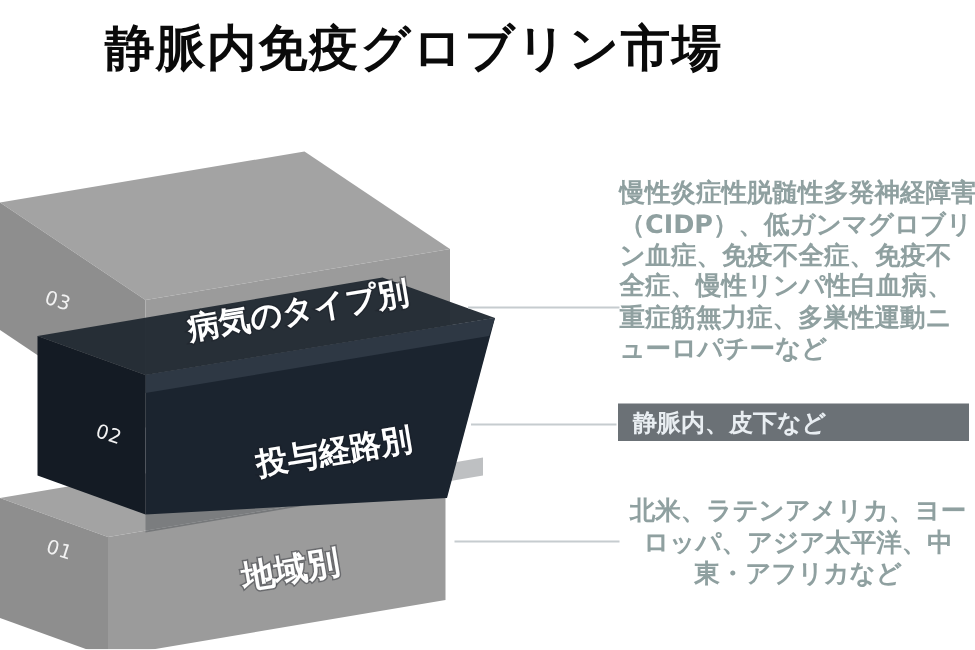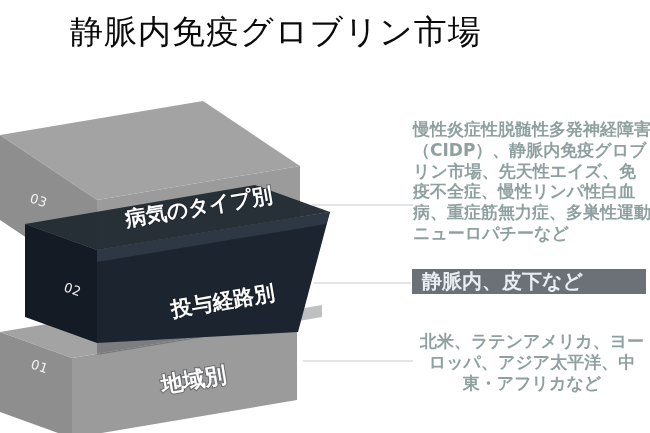--- a/index.html
+++ b/index.html
@@ -1,37 +1,37 @@
 <!DOCTYPE html>
 <html><head>
 <meta charset="utf-8">
 <style>
   html,body{margin:0;padding:0;background:#ffffff;}
   .canvas{
     position:relative;width:650px;height:433px;background:#ffffff;overflow:hidden;
     font-family:"DejaVu Sans","Liberation Sans",sans-serif;
   }
   .title{
-    position:absolute;left:70px;top:13px;font-size:33px;font-weight:400;
+    position:absolute;left:70px;top:13px;font-size:33px;font-weight:700;
     color:#0a0a0a;letter-spacing:1px;white-space:nowrap;line-height:1.15;
   }
   .diagram-svg{position:absolute;left:0;top:0;}
   .num{font-size:13px;fill:#f2f2f2;font-weight:400;letter-spacing:.5px;}
   .lbl{font-weight:700;fill:#ffffff;paint-order:stroke;stroke:rgba(25,30,36,.38);stroke-width:2px;}
   .lbl-21{font-size:21px;}
   .lbl-22{font-size:22px;}
   .ann{
     position:absolute;width:238px;color:#8fa0a0;font-size:17px;line-height:20.8px;
     font-weight:600;letter-spacing:0px;
   }
   .ann-top{left:413px;top:119px;}
   .ann-bottom{left:413px;top:331px;text-align:center;}
   .ann-bar{
     position:absolute;left:412px;top:269px;width:234px;height:25px;
-    background:#6b7176;color:#e9eef2;font-size:20px;font-weight:700;
+    background:#6b7176;color:#e9eef2;font-size:16px;font-weight:700;
     line-height:25px;padding-left:10px;box-sizing:border-box;white-space:nowrap;
   }
 </style>
 </head>
 <body>
 
 <div class="canvas">
 
   <div class="title">静脈内免疫グロブリン市場</div>
 
@@ -61,19 +61,19 @@
       <text class="num" x="63" y="291" transform="rotate(18 63 291)">02</text>
       <text class="lbl lbl-21" x="200" y="214" text-anchor="middle" transform="rotate(-9.5 200 214)">病気のタイプ別</text>
       <text class="lbl lbl-21" x="224" y="308" text-anchor="middle" transform="rotate(-9.5 224 308)">投与経路別</text>
     </g>
 
     <line x1="312" y1="205" x2="413" y2="205" stroke-width="1.2" stroke="#c6cccf"></line>
     <line x1="314" y1="283" x2="411" y2="283" stroke-width="1.2" stroke="#c6cccf"></line>
     <line x1="303" y1="361" x2="413" y2="361" stroke-width="1.2" stroke="#c6cccf"></line>
   </svg>
 
-  <div class="ann ann-top">慢性炎症性脱髄性多発神経障害（CIDP）、静脈内免疫グロブリン市場、先天性エイズ、免疫不全症、慢性リンパ性白血病、重症筋無力症、多巣性運動ニューロパチーなど</div>
+  <div class="ann ann-top">慢性炎症性脱髄性多発神経障害（CIDP）、低ガンマグロブリン血症、免疫不全症、免疫不全症、慢性リンパ性白血病、重症筋無力症、多巣性運動ニューロパチーなど</div>
 
   <div class="ann-bar">静脈内、皮下など</div>
 
   <div class="ann ann-bottom">北米、ラテンアメリカ、ヨーロッパ、アジア太平洋、中東・アフリカなど</div>
 
 </div>
 
 </body></html>

